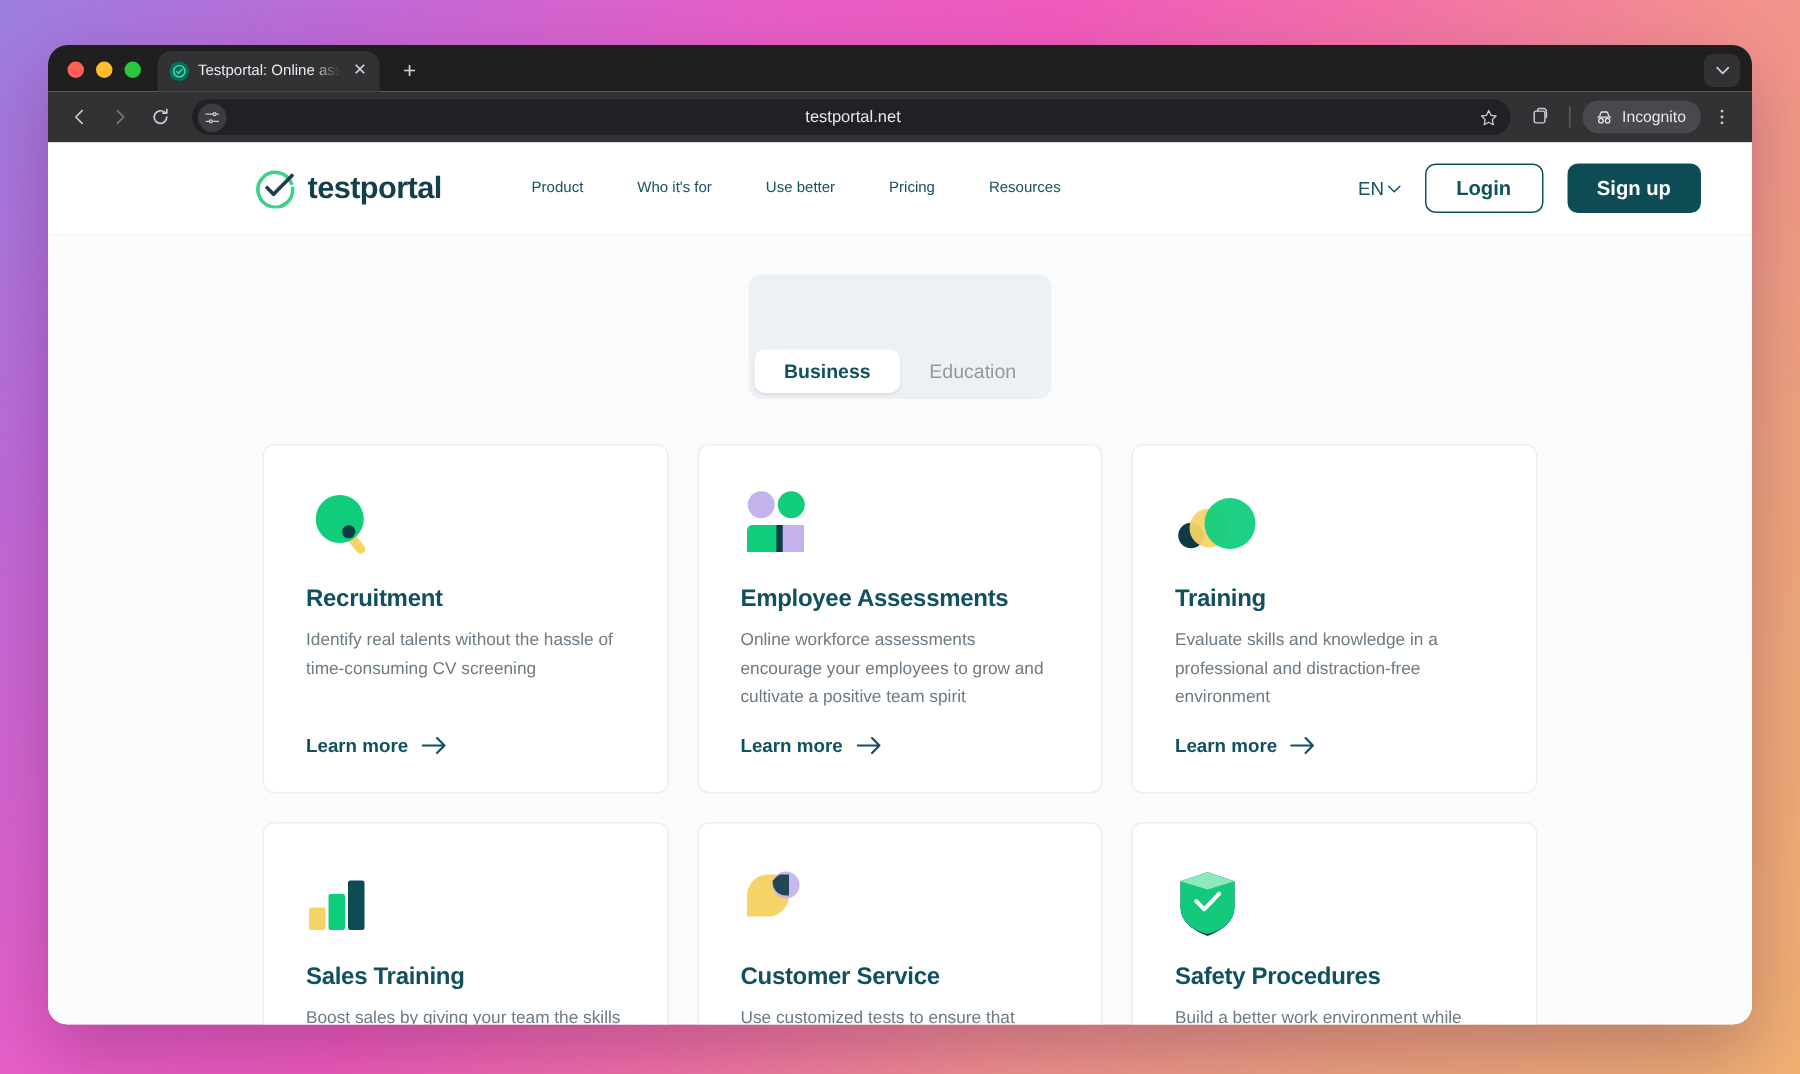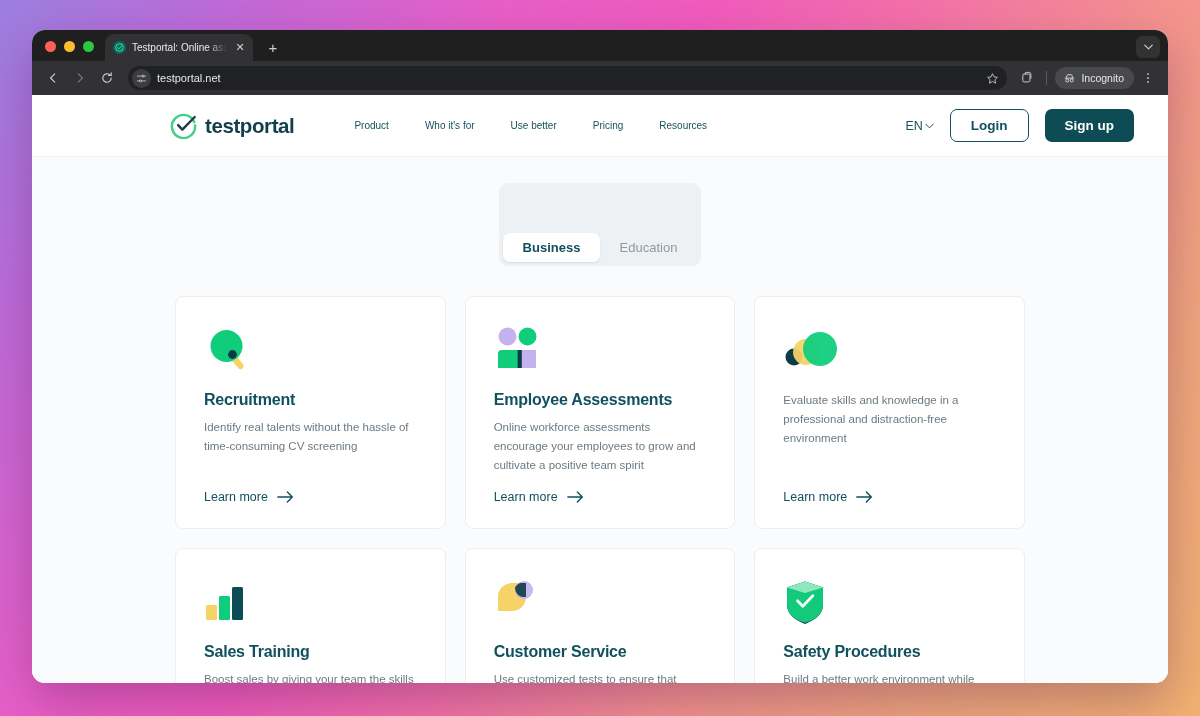--- a/index.html
+++ b/index.html
@@ -146,20 +146,21 @@
     border-radius: 50%;
     background: #3c3d40;
     display: flex; align-items: center; justify-content: center;
     flex: 0 0 auto;
   }
   .omni-url {
     font-size: 11px;
     color: #e6e7ea;
     flex: 1 1 auto;
     white-space: nowrap;
+    text-align: center;
   }
   .omni-star { color: #c9ccd1; display: flex; align-items: center; }
   .tb-icon {
     width: 22px; height: 22px;
     display: flex; align-items: center; justify-content: center;
     color: #c9ccd1;
     flex: 0 0 auto;
   }
   .tb-sep {
     width: 1px; height: 14px;
@@ -335,21 +336,21 @@
     line-height: 1.67;
     color: #6c7a83;
     margin-bottom: 14px;
   }
   .learn-more {
     margin-top: auto;
     display: flex;
     align-items: center;
     gap: 9px;
     font-size: 12.5px;
-    font-weight: normal;
+    font-weight: bold;
     color: #11505e;
     text-decoration: none;
   }
 </style>
 </head>
 <body>
 
 <div class="browser">
 
   <div class="tabstrip">
@@ -522,20 +523,21 @@
         </div>
 
         <div class="card">
           <div class="card-icon">
             <svg width="56" height="42" viewBox="0 0 56 42" fill="none">
               <circle cx="11" cy="28" r="8.5" fill="#0d3b45"></circle>
               <circle cx="23" cy="23" r="13" fill="#f5d367" fill-opacity="0.94"></circle>
               <circle cx="37" cy="20" r="17" fill="#10cd7c" fill-opacity="0.94"></circle>
             </svg>
           </div>
+          <div class="card-title">Training</div>
           <div class="card-desc">Evaluate skills and knowledge in a professional and distraction-free environment</div>
           <a class="learn-more" href="#">
             <span>Learn more</span>
             <svg width="17" height="12" viewBox="0 0 20 14" fill="none">
               <path d="M1 7h17M12.2 1.2L18 7l-5.8 5.8" stroke="#11505e" stroke-width="1.7" stroke-linecap="round" stroke-linejoin="round"></path>
             </svg>
           </a>
         </div>
 
         <div class="card">

